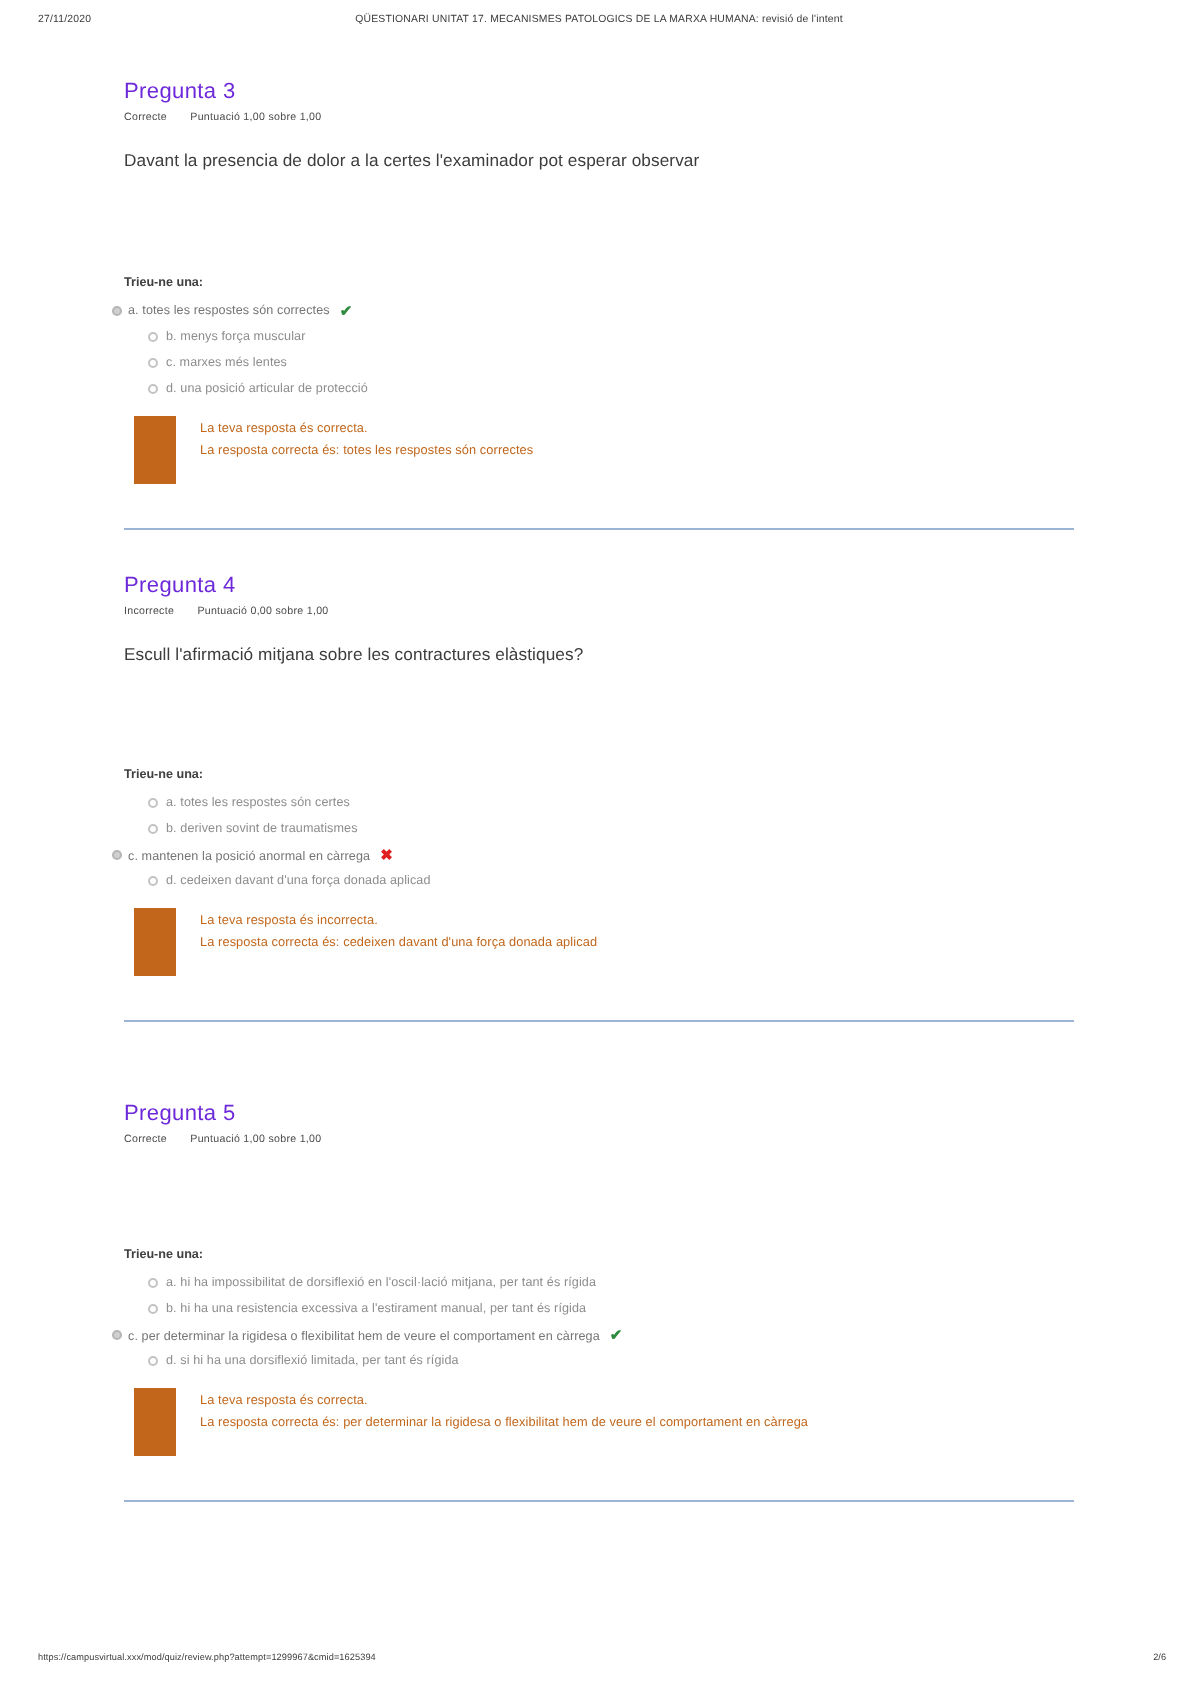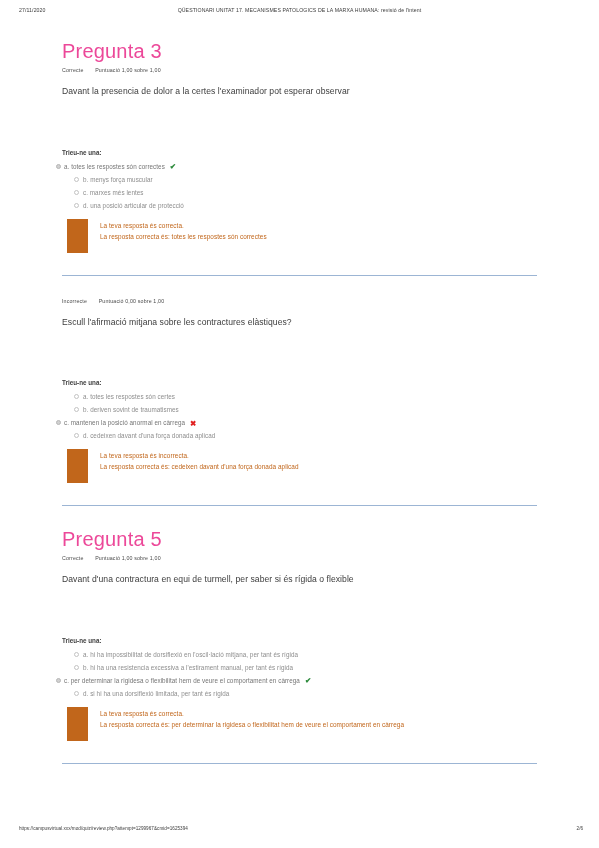--- a/index.html
+++ b/index.html
@@ -73,23 +73,23 @@
     top: 40px;
     width: 599px;
   }
 
   .question {
     position: relative;
     padding: 0 62px 0 62px;
   }
 
   .q-title {
-    font-size: 20px;
+    font-size: 11px;
     font-weight: 400;
-    color: #ec4899;
+    color: #6d28d9;
     margin: 0 0 4px 0;
     letter-spacing: 0.2px;
   }
 
   .q-meta {
     font-size: 5.3px;
     color: #4a4a4a;
     margin: 0 0 13px 0;
     letter-spacing: 0.15px;
   }
@@ -240,20 +240,21 @@
       <div class="fb-lines">
         <div class="fb-line">La teva resposta és correcta.</div>
         <div class="fb-line">La resposta correcta és: totes les respostes són correctes</div>
       </div>
     </div>
   </section>
 
   <hr class="q-divider">
 
   <section class="question" style="margin-top:22px;">
+    <h2 class="q-title">Pregunta 4</h2>
     <div class="q-meta">
       <span class="q-state">Incorrecte</span>
       <span class="q-grade">Puntuació 0,00 sobre 1,00</span>
     </div>
     <p class="q-text">Escull l'afirmació mitjana sobre les contractures elàstiques?</p>
 
     <div class="answers">
       <div class="answers-prompt">Trieu-ne una:</div>
 
       <div class="opt unselected">
@@ -278,27 +279,26 @@
       <div class="fb-bar"></div>
       <div class="fb-lines">
         <div class="fb-line">La teva resposta és incorrecta.</div>
         <div class="fb-line">La resposta correcta és: cedeixen davant d'una força donada aplicad</div>
       </div>
     </div>
   </section>
 
   <hr class="q-divider">
 
-  <section class="question" style="margin-top:22px;">
+  <section class="question" style="margin-top:40px;">
     <h2 class="q-title">Pregunta 5</h2>
     <div class="q-meta">
       <span class="q-state">Correcte</span>
       <span class="q-grade">Puntuació 1,00 sobre 1,00</span>
     </div>
-    <p class="q-text">Davant d'una contractura en equi de turmell, per saber si és rígida o flexible</p>
 
     <div class="answers">
       <div class="answers-prompt">Trieu-ne una:</div>
 
       <div class="opt unselected">
         <span class="radio"></span>
         <span class="opt-label">a. hi ha impossibilitat de dorsiflexió en l'oscil·lació mitjana, per tant és rígida</span>
       </div>
       <div class="opt unselected">
         <span class="radio"></span>

